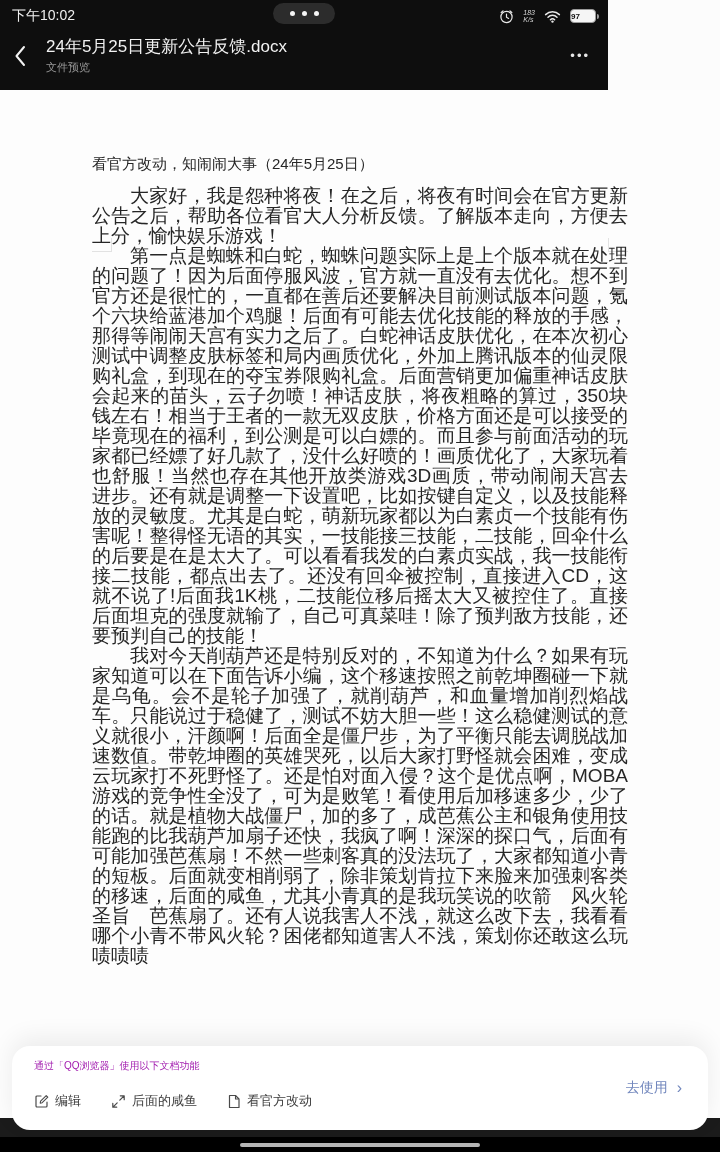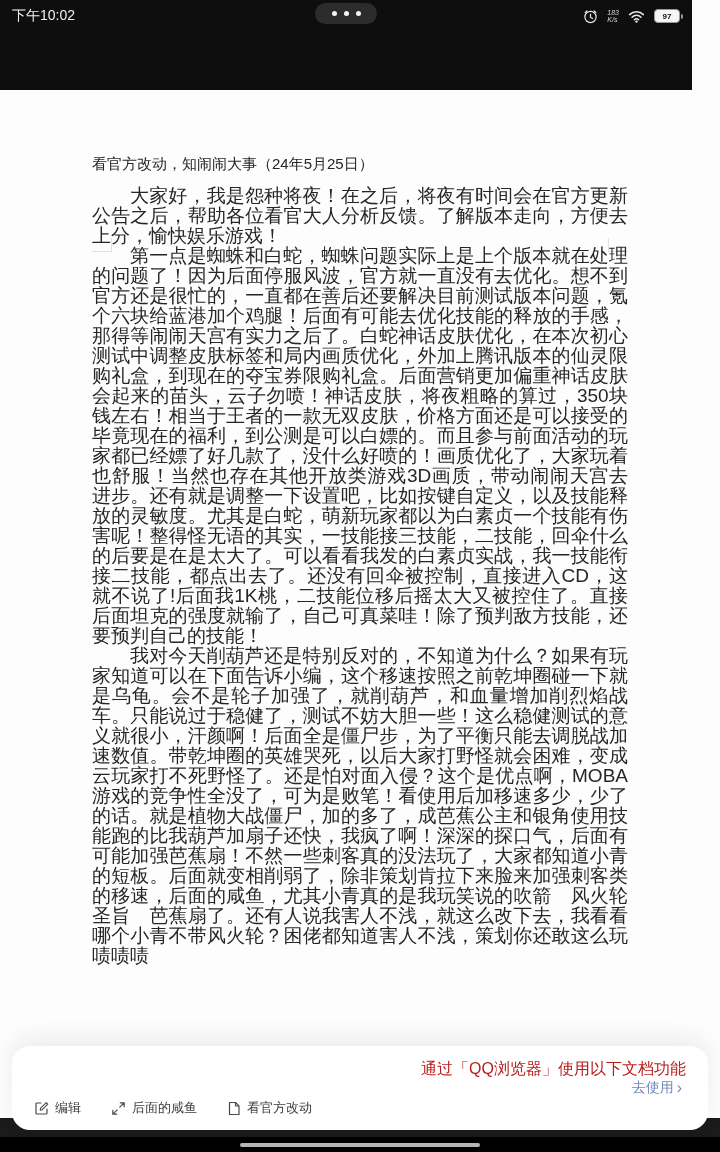--- a/index.html
+++ b/index.html
@@ -1,29 +1,29 @@
 <!DOCTYPE html>
 <html><head>
 <meta charset="utf-8">
 <style>
   * { margin:0; padding:0; box-sizing:border-box; }
   html,body { background:#000; }
   body { font-family:"Liberation Sans","DejaVu Sans",sans-serif; }
   .screen { position:relative; width:720px; height:1152px; background:#fcfcfc; overflow:hidden; margin:0 auto; }
 
   
-  .topbar { position:absolute; top:0; left:0; width:692px; height:90px; background:#0e0e0e; z-index:5; }
+  .topbar { position:absolute; top:0; left:0; width:608px; height:90px; background:#0e0e0e; z-index:5; }
   .status-row { position:relative; height:28px; display:flex; align-items:center; justify-content:space-between; padding:4px 12px 0 12px; }
   .status-time { font-size:14px; color:#f0f0f0; }
   .notch-pill { position:absolute; left:50%; top:3px; transform:translateX(-50%); width:62px; height:21px; border-radius:11px; background:#2c2c2c; display:flex; align-items:center; justify-content:center; gap:7px; }
   .notch-pill i { width:5px; height:5px; border-radius:50%; background:#f5f5f5; }
   .status-right { display:flex; align-items:center; gap:9px; }
   .speed-stack { display:flex; flex-direction:column; align-items:flex-start; line-height:7px; }
   .speed-stack span { font-size:7px; color:#d9d9d9; font-style:italic; }
-  .battery { position:relative; width:26px; height:14px; border:1px solid #9a9a9a; border-radius:4px; background:#f5f5f5; display:flex; align-items:center; justify-content:center; }
+  .battery { position:relative; width:26px; height:14px; border:1px solid #9a9a9a; border-radius:4px; background:#f5f5f5; display:flex; align-items:center; }
   .battery span { font-size:8px; color:#111; font-weight:bold; }
   .battery::after { content:""; position:absolute; right:-4px; top:4px; width:2px; height:5px; background:#9a9a9a; border-radius:0 2px 2px 0; }
 
   .header-row { display:flex; align-items:center; padding:8px 18px 0 14px; }
   .back-btn { width:26px; height:34px; display:flex; align-items:center; }
   .title-block { margin-left:6px; flex:1; min-width:0; }
   .doc-file-title { font-size:17px; color:#f2f2f2; line-height:22px; white-space:nowrap; overflow:hidden; text-overflow:ellipsis; }
   .doc-file-sub { font-size:11px; color:#989898; margin-top:2px; }
   .more-btn { font-size:13px; color:#e6e6e6; letter-spacing:2px; padding:6px 0 6px 10px; }
 
@@ -33,25 +33,25 @@
   .corner.tl { left:92px;  top:148px;  border-right:1px solid #e2e2e2; border-bottom:1px solid #e2e2e2; }
   .corner.tr { left:608px; top:148px;  border-left:1px solid #e2e2e2;  border-bottom:1px solid #e2e2e2; }
   .corner.bl { left:92px;  top:1004px; border-right:1px solid #e2e2e2; border-top:1px solid #e2e2e2; }
   .corner.br { left:608px; top:1004px; border-left:1px solid #e2e2e2;  border-top:1px solid #e2e2e2; }
   .doc { position:absolute; left:92px; top:154px; width:536px; color:#262626; }
   .doc-title { text-align:left; font-size:15px; line-height:20px; margin-bottom:12px; }
   .doc-p { font-size:19px; line-height:20px; text-align:justify; text-indent:2em; word-break:break-all; }
 
   
   .bottom-card { position:absolute; left:12px; top:1046px; width:696px; height:84px; background:#ffffff; border-radius:18px; box-shadow:0 -8px 24px rgba(0,0,0,0.07); z-index:6; padding:13px 22px 0 22px; }
-  .card-prompt { font-size:16px; color:#b91c1c;text-align:right; }
+  .card-prompt { font-size:10px; color:#a21caf; }
   .card-actions { display:flex; align-items:center; gap:30px; margin-top:19px; }
   .action-item { display:flex; align-items:center; gap:6px; }
   .action-item span { font-size:13px; color:#3d3d3d; }
-  .card-cta { position:absolute; right:26px; top:50%; transform:translateY(-50%); display:flex; align-items:center; gap:3px; color:#7287bd; font-size:14px; }
+  .card-cta { position:absolute; right:26px; top:50%; transform:translateY(-50%); display:flex; align-items:center; gap:9px; color:#7287bd; font-size:14px; }
   .card-cta .chev { font-size:16px; line-height:14px; }
 
   
   .band-dark  { position:absolute; top:1118px; left:0; width:720px; height:19px; background:#1b1b1b; z-index:3; }
   .band-black { position:absolute; top:1137px; left:0; width:720px; height:15px; background:#000; z-index:3; }
   .home-indicator { position:absolute; bottom:5px; left:50%; transform:translateX(-50%); width:240px; height:4px; border-radius:2px; background:#b5b5b5; z-index:7; }
 
   svg { display:block; }
 </style>
 </head>
@@ -86,20 +86,34 @@
               <path d="M6.4 9.7a3 3 0 0 1 4.2 0" fill="none" stroke="#e8e8e8" stroke-width="1.5" stroke-linecap="round"></path>
               <circle cx="8.5" cy="11.6" r="1.2" fill="#e8e8e8"></circle>
             </svg>
         </span>
         <span class="battery">
           <span>97</span>
         </span>
       </div>
     </div>
 
+    <div class="header-row">
+      <div class="back-btn">
+        <span>
+          <svg width="12" height="22" viewBox="0 0 12 22">
+              <path d="M10 2 L2.5 11 L10 20" fill="none" stroke="#f2f2f2" stroke-width="2" stroke-linecap="round" stroke-linejoin="round"></path>
+            </svg>
+        </span>
+      </div>
+      <div class="title-block">
+        <div class="doc-file-title">24年5月25日更新公告反馈.docx</div>
+        <div class="doc-file-sub">文件预览</div>
+      </div>
+      <div class="more-btn">•••</div>
+    </div>
   </div>
 
   <div class="content">
     <div class="corner tl"></div>
     <div class="corner tr"></div>
     <div class="corner bl"></div>
     <div class="corner br"></div>
   </div>
   <div class="doc" style="z-index:2;">
     <div class="doc-title">看官方改动，知闹闹大事（24年5月25日）</div>

